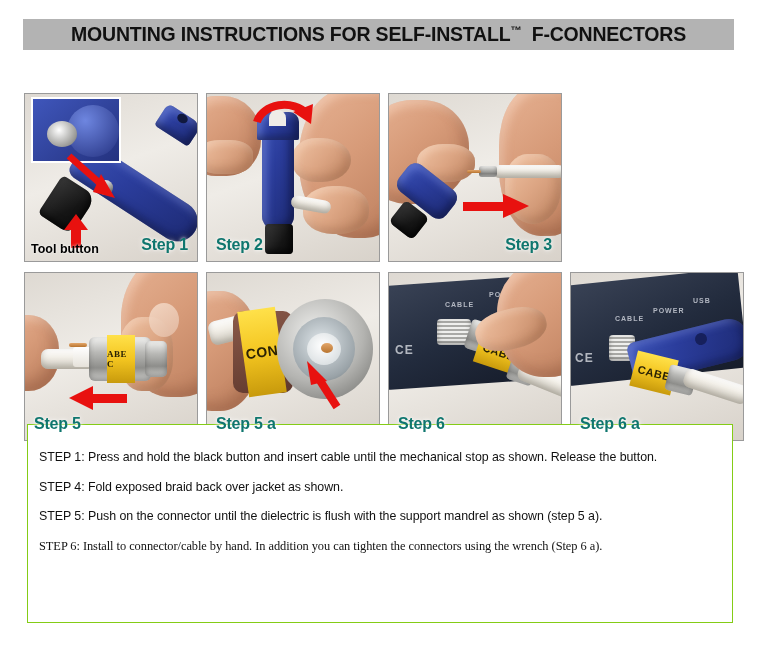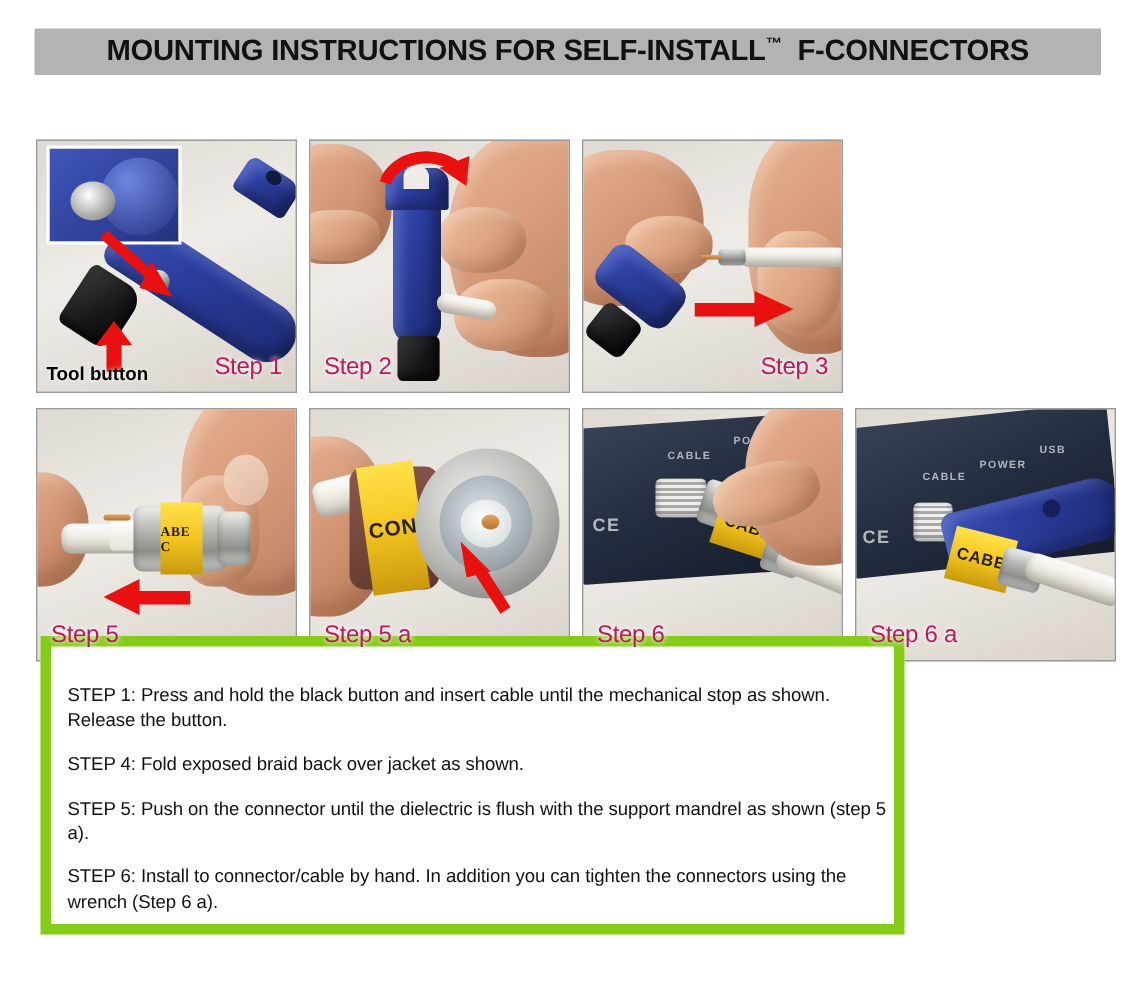--- a/index.html
+++ b/index.html
@@ -64,22 +64,22 @@
   }
   .panel .photo {
     position: absolute;
     inset: 0;
     overflow: hidden;
   }
   .step-label {
     position: absolute;
     bottom: 7px;
     font-size: 16px;
-    font-weight: normal;
-    color: #be185d;
+    font-weight: bold;
+    color: #0f766e;
     letter-spacing: -0.2px;
     z-index: 20;
     text-shadow: 0 0 3px rgba(255,255,255,.85), 0 0 6px rgba(255,255,255,.7);
   }
   .step-label.right { right: 9px; }
   .step-label.left  { left: 9px; }
 
   .callout-label {
     position: absolute;
     bottom: 5px;
@@ -194,35 +194,35 @@
   .arrow-red {
     position: absolute;
     z-index: 18;
   }
 
   
   .instructions {
     position: absolute;
     left: 27px;
     top: 424px;
-    width: 576px;
+    width: 706px;
     height: 199px;
-    border: 7px solid #84cc16;
+    border: 1px solid #84cc16;
     background: #ffffff;
     box-sizing: border-box;
     padding: 12px 4px 0 11px;
   }
   .instr-line {
     font-size: 12.4px;
     line-height: 1.32;
     color: #111111;
     margin-bottom: 13px;
     letter-spacing: -0.05px;
   }
-  .instr-line:last-child { margin-bottom: 0; }
+  .instr-line:last-child { margin-bottom: 0; font-family: Liberation Serif, serif; }
 </style>
 </head>
 <body>
 
 <div class="title-bar">
   <div class="title-text"><span>MOUNTING INSTRUCTIONS FOR SELF-INSTALL</span><span class="tm">™</span>&nbsp;&nbsp;<span>F-CONNECTORS</span></div>
 </div>
 
 <div class="panel-grid">
 

